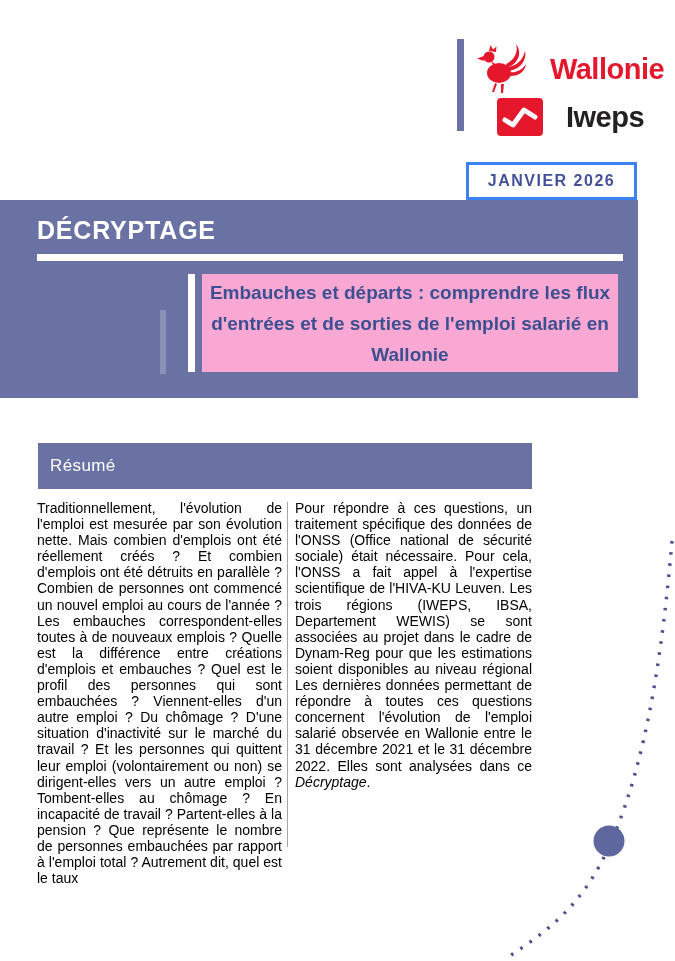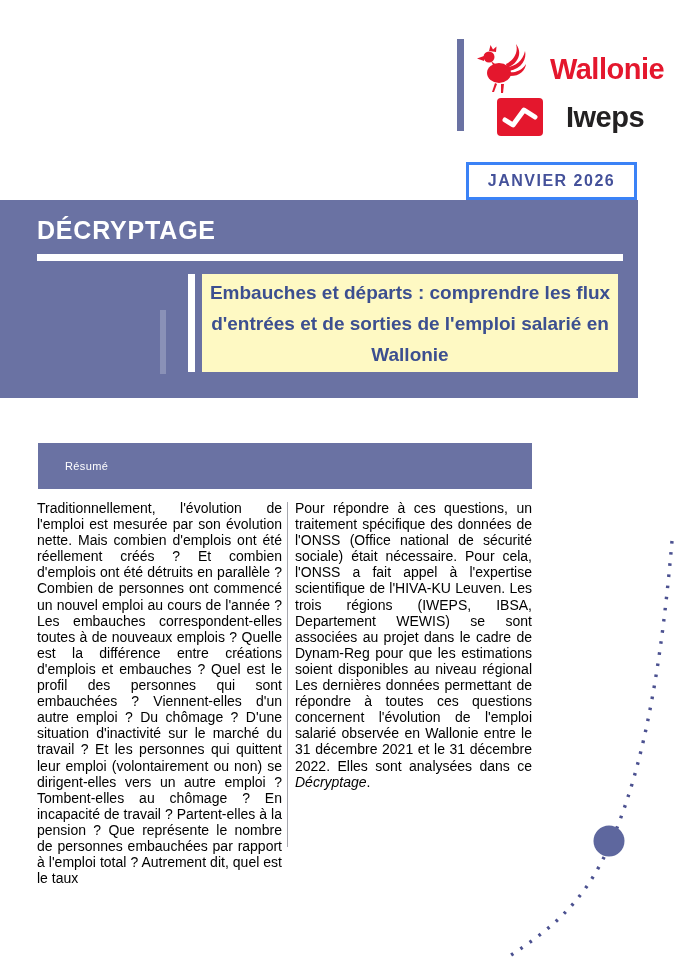--- a/index.html
+++ b/index.html
@@ -36,32 +36,32 @@
     position:absolute;left:37px;top:16px;color:#ffffff;font-weight:bold;font-size:25px;letter-spacing:0.8px;
   }
   .banner-rule{position:absolute;left:37px;top:54px;width:586px;height:7px;background:#ffffff;}
   .issue-number{
     position:absolute;left:52px;top:103px;width:130px;text-align:center;
     color:#ffffff;font-weight:bold;font-size:34px;letter-spacing:5px;
   }
   .light-bar{position:absolute;left:160px;top:110px;width:6px;height:64px;background:rgba(255,255,255,0.22);}
   .white-bar{position:absolute;left:188px;top:74px;width:7px;height:98px;background:#ffffff;}
   .title-box{
-    position:absolute;left:202px;top:74px;width:416px;height:98px;background:#fef9c3;
+    position:absolute;left:202px;top:74px;width:416px;height:98px;background:#f9a8d4;
     display:flex;align-items:center;justify-content:center;box-sizing:border-box;padding:16px 6px;
   }
   .title-text{
     color:#3c4f90;font-weight:bold;font-size:19px;line-height:31px;text-align:center;
   }
 
   
   .resume-bar{
     position:absolute;left:38px;top:443px;width:494px;height:46px;background:#6a72a3;
-    display:flex;align-items:center;padding-left:27px;box-sizing:border-box;
-    color:#ffffff;font-size:11px;letter-spacing:0.4px;
+    display:flex;align-items:center;padding-left:12px;box-sizing:border-box;
+    color:#ffffff;font-size:17px;letter-spacing:0.4px;
   }
   .col{position:absolute;top:500px;color:#000000;font-size:14px;line-height:16.1px;text-align:justify;}
   .col1{left:37px;width:245px;}
   .col2{left:295px;width:237px;}
   .col p{margin:0 0 4px 0;}
   .col-divider{position:absolute;left:287px;top:502px;width:1px;height:345px;background:#a5a6ad;}
 
   
   .deco{position:absolute;left:0;top:0;width:675px;height:961px;pointer-events:none;}
 </style>

